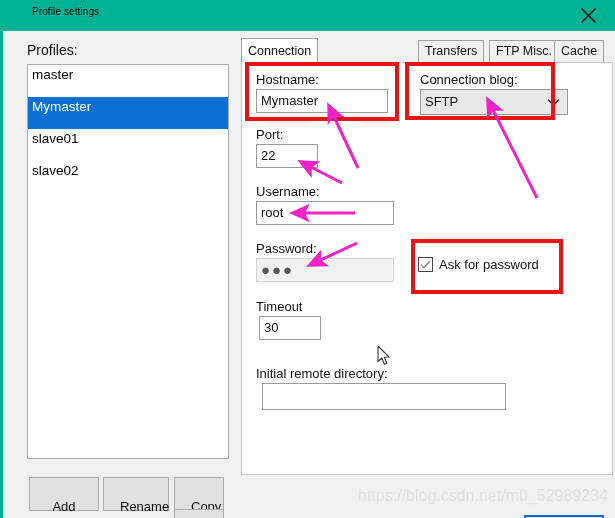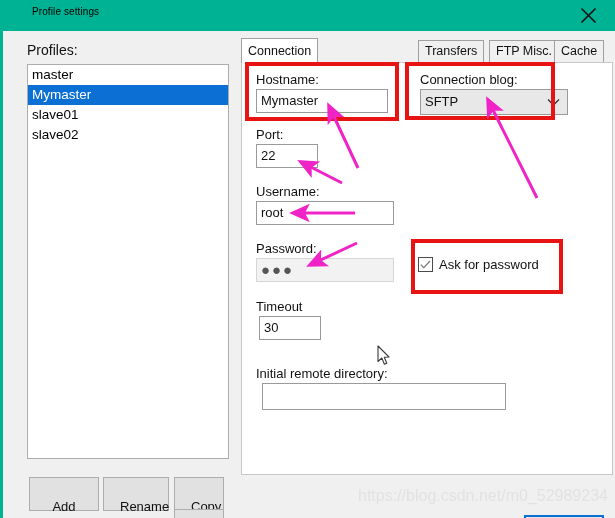--- a/index.html
+++ b/index.html
@@ -74,21 +74,21 @@
     width: 202px;
     height: 395px;
     background: #ffffff;
     border: 1px solid #adadad;
     box-sizing: border-box;
     overflow: hidden;
   }
   .profile-item {
     font-size: 13.5px;
     color: #000;
-    padding: 1px 4px 2px 4px;
+    padding: 1px 4px 14px 4px;
     line-height: 17px;
     white-space: nowrap;
     cursor: default;
   }
   .profile-item.selected {
     background: #0b6fd4;
     color: #ffffff;
   }
 
   

